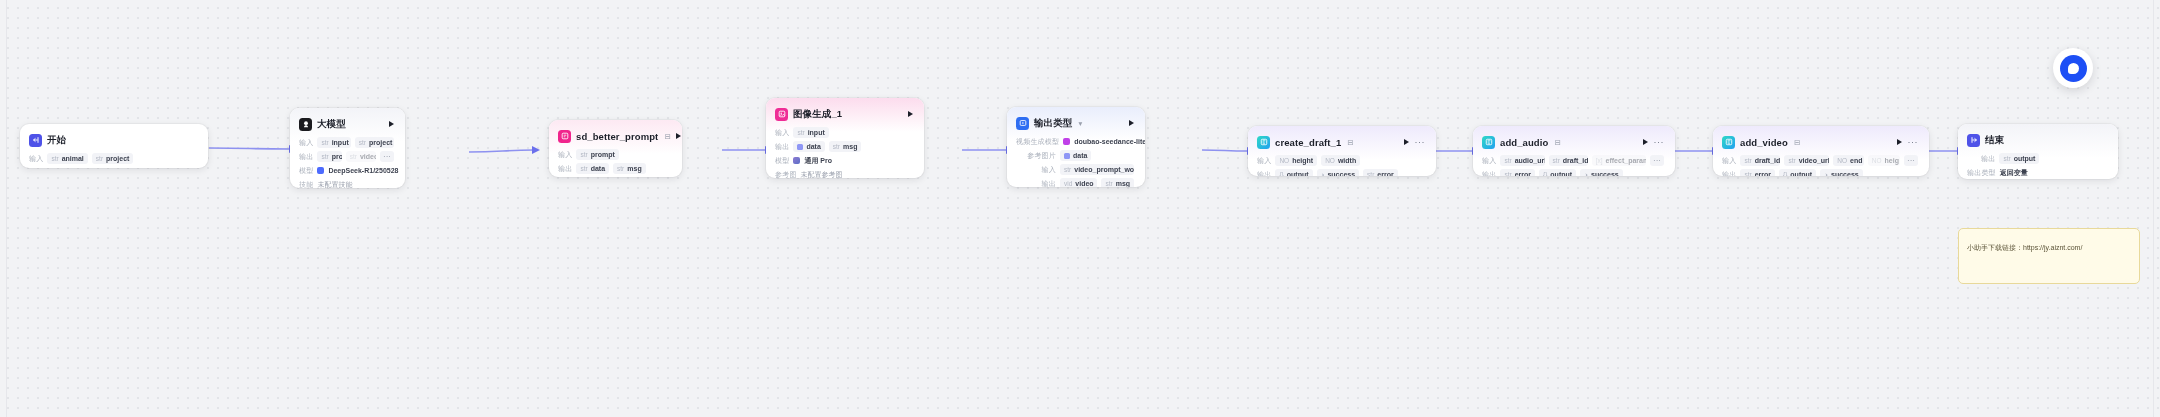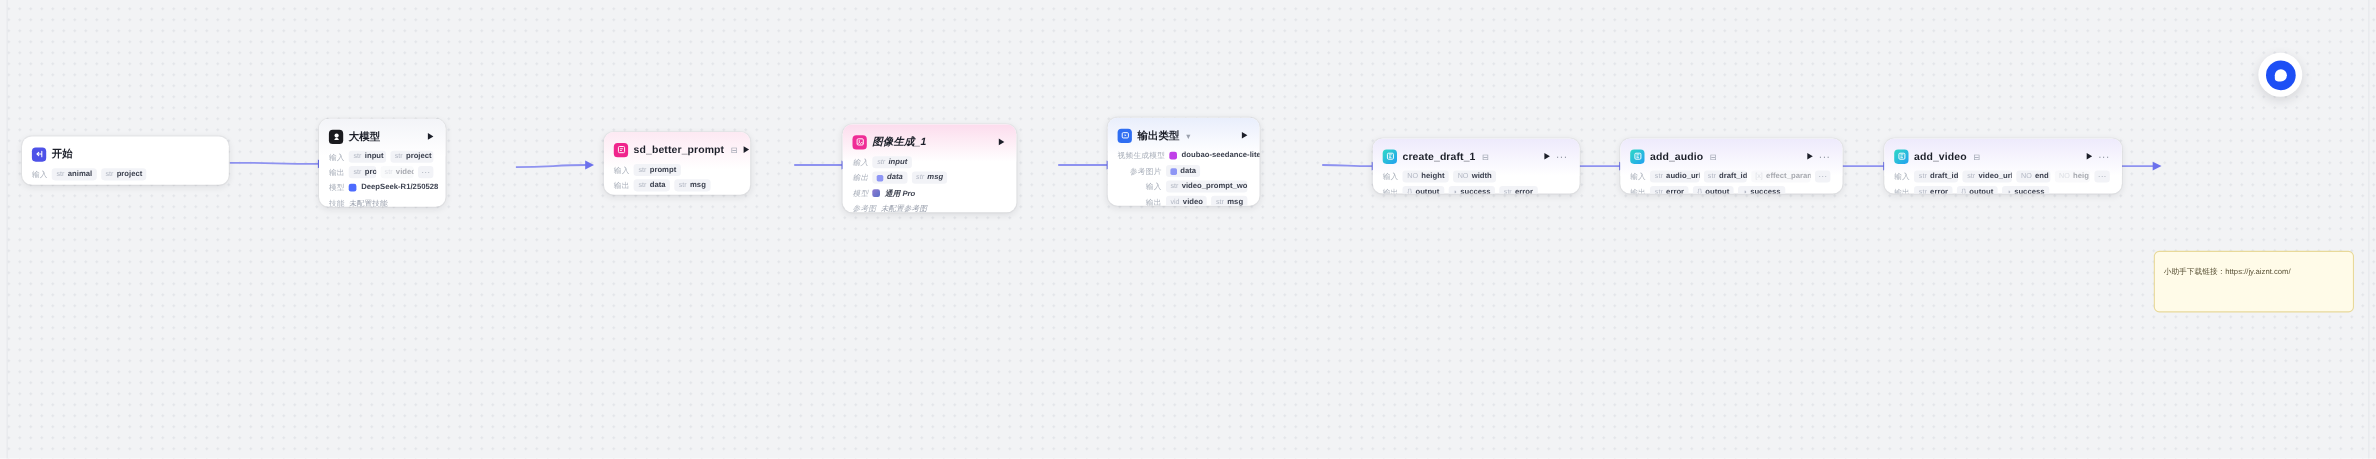--- a/index.html
+++ b/index.html
@@ -278,21 +278,21 @@
         <span>data</span>
       </span>
       <span class="chip">
         <span class="ty">str</span>
         <span>msg</span>
       </span>
     </div>
 
   </div>
 
-  <div class="node tinted tint-pink2" style="left:766px; top:113px; width:158px; height:80px;font-style:italic;">
+  <div class="node tinted tint-pink2" style="left:766px; top:98px; width:158px; height:80px;">
     <div class="node-head">
       <span class="nicon ic-pink2">
         <svg width="8" height="8" viewBox="0 0 10 10">
             <rect x="1.5" y="1.5" width="7" height="7" rx="1.2" fill="none" stroke="#fff" stroke-width="1.1"></rect>
             <circle cx="4" cy="4" r=".9" fill="#fff"></circle>
             <path d="M2 7.5l2-2 1.4 1.3L6.8 5.4 8.5 7.2" stroke="#fff" stroke-width="1" fill="none"></path>
           </svg>
       </span>
       <span class="ntitle cjk">图像生成_1</span>
       <span class="head-right">
@@ -515,20 +515,42 @@
         <span>output</span>
       </span>
       <span class="chip">
         <span class="ty">◑</span>
         <span>success</span>
       </span>
     </div>
 
   </div>
 
+  <div class="node tinted tint-grey" style="left:1958px; top:124px; width:160px; height:55px;">
+    <div class="node-head">
+      <span class="nicon ic-end">
+        <svg width="8" height="8" viewBox="0 0 10 10">
+            <path d="M2.5 2v6M3.5 5h4.3M6 3.2L8 5 6 6.8" stroke="#fff" stroke-width="1.2" fill="none" stroke-linecap="round" stroke-linejoin="round"></path>
+          </svg>
+      </span>
+      <span class="ntitle cjk">结束</span>
+    </div>
+    <div class="row" style="padding-left:14px;">
+      <span class="rlabel">输出</span>
+      <span class="chip">
+        <span class="ty">str</span>
+        <span>output</span>
+      </span>
+    </div>
+    <div class="row">
+      <span class="rlabel">输出类型</span>
+      <span class="model-text">返回变量</span>
+    </div>
+
+  </div>
 
   <div class="sticky" style="left:1958px; top:228px; width:182px; height:56px;">
     <span class="sticky-text">小助手下载链接：https://jy.aiznt.com/</span>
   </div>
 
   <div class="fab" style="left:2053px; top:48px;">
     <span class="fab-inner">
       <span class="fab-bubble"></span>
     </span>
   </div>

